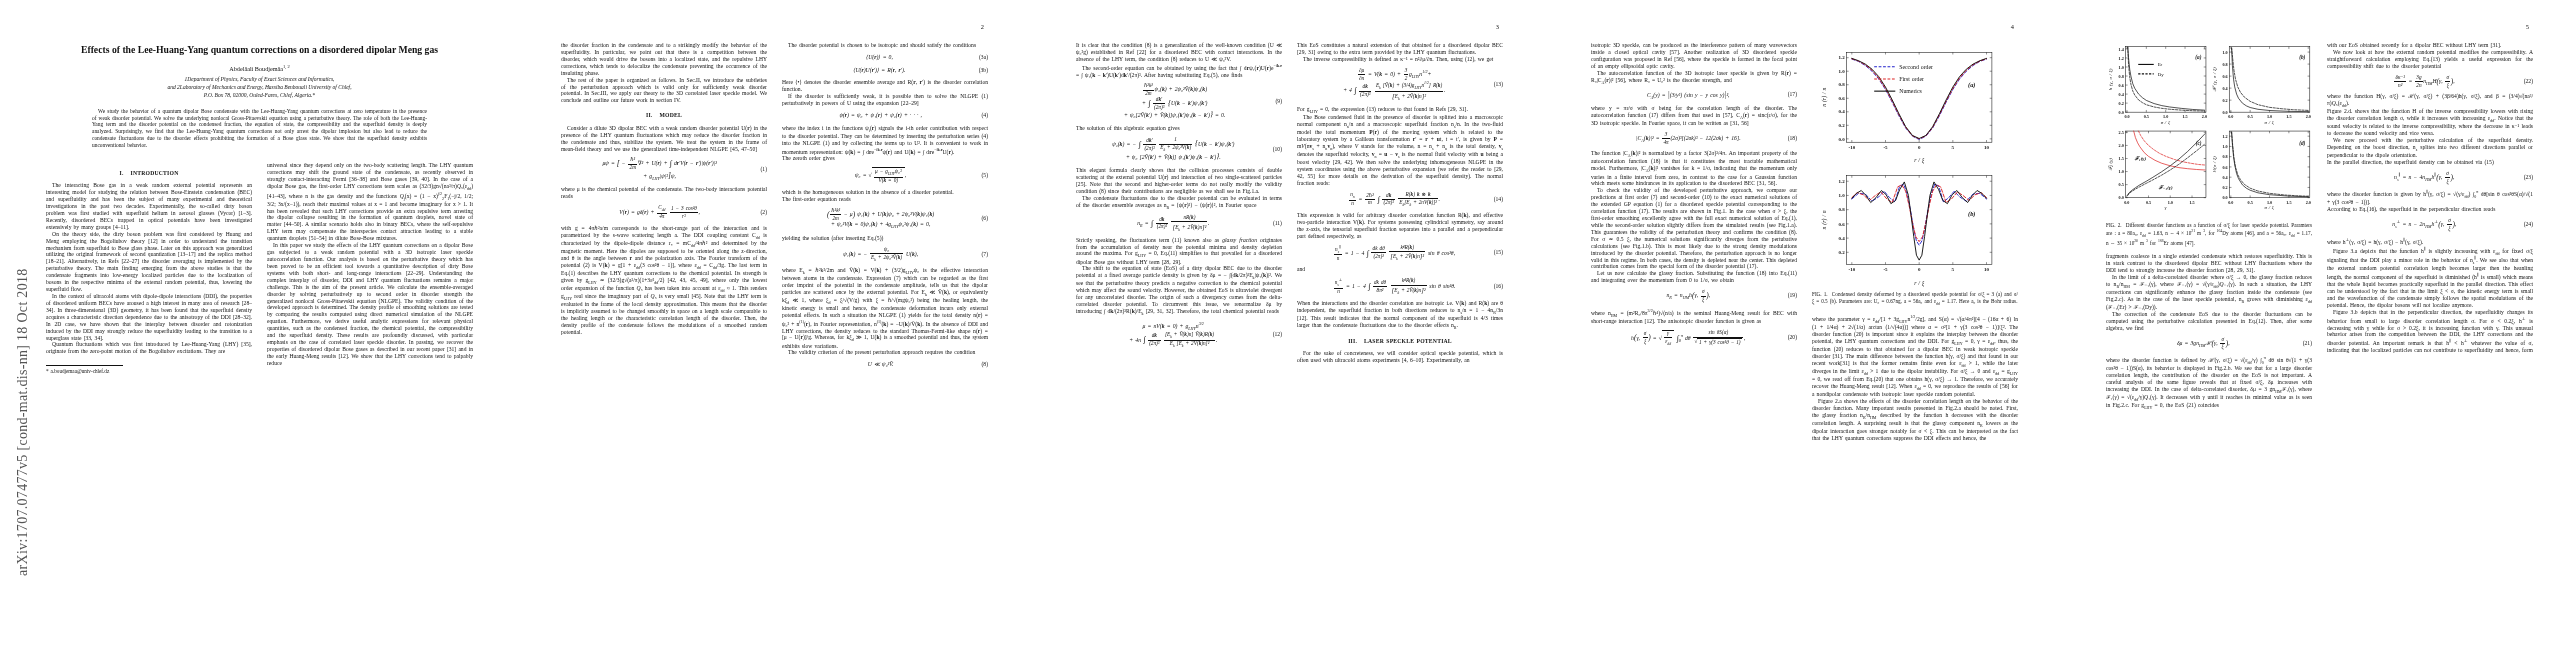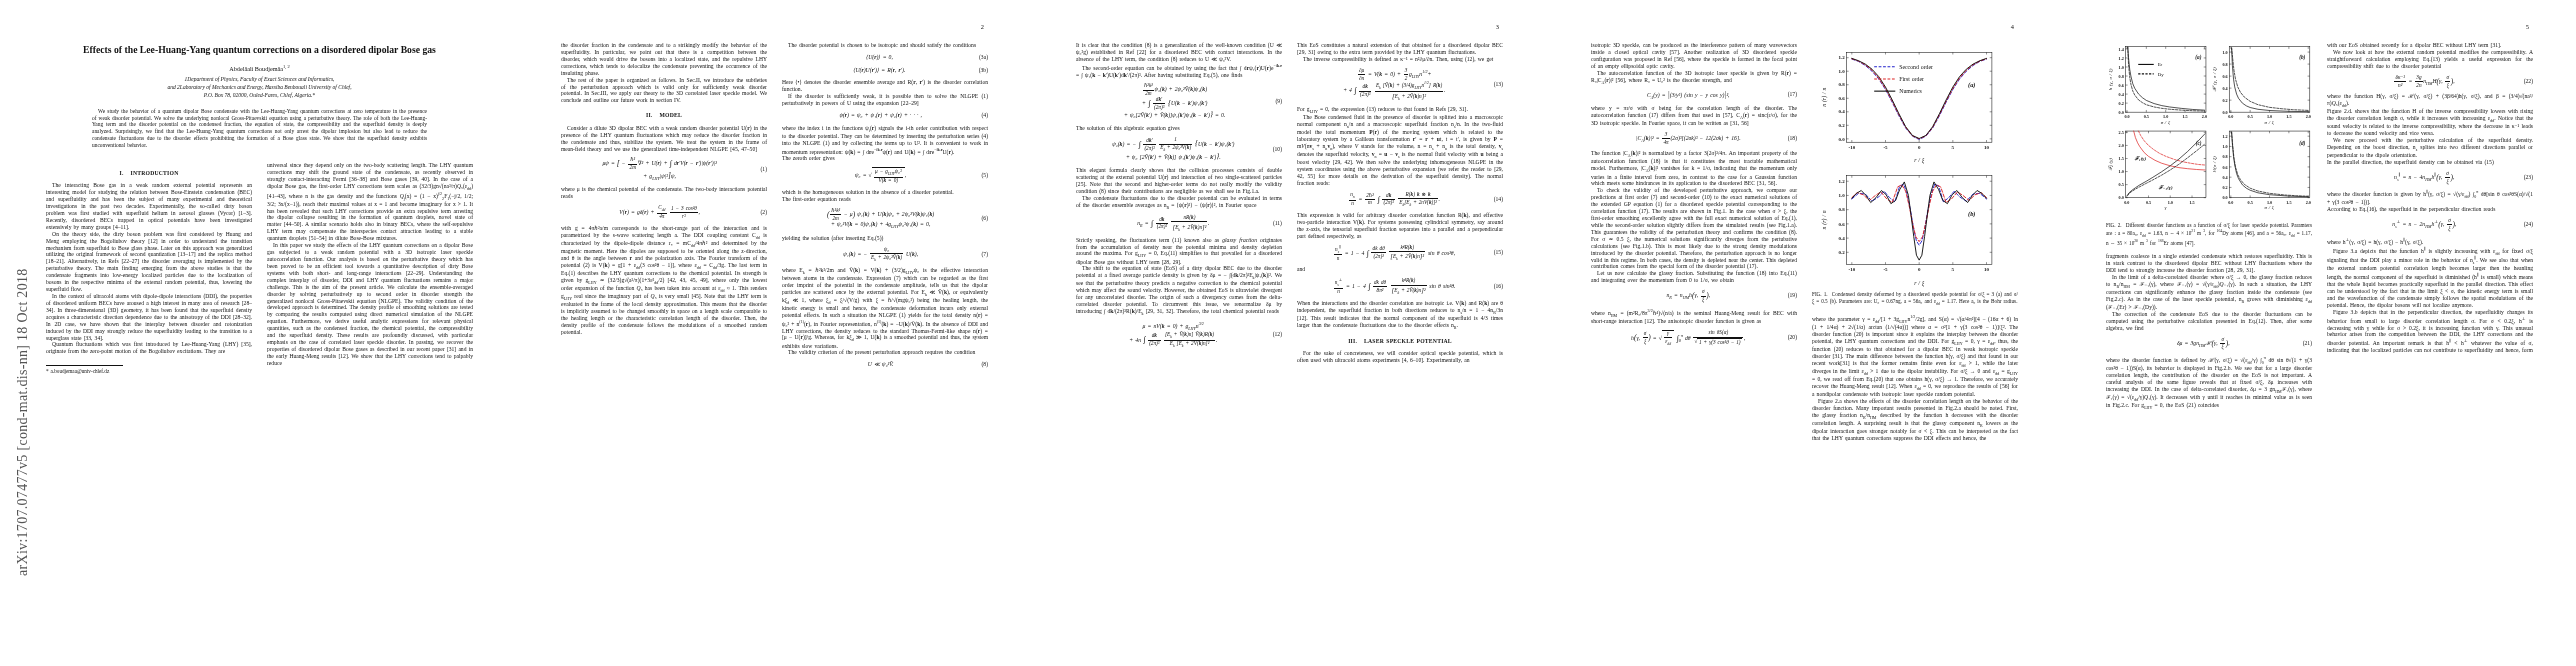--- a/index.html
+++ b/index.html
@@ -50,21 +50,21 @@
          transform:rotate(180deg);font-size:14px;color:#555;letter-spacing:0.3px;white-space:nowrap;}
 </style>
 </head>
 <body>
 
 <div class="spread">
 
   <section class="page">
     <div class="arxiv">arXiv:1707.07477v5  [cond-mat.dis-nn]  18 Oct 2018</div>
     <div class="p1body">
-      <h1 class="ptitle">Effects of the Lee-Huang-Yang quantum corrections on a disordered dipolar Bose gas</h1>
+      <h1 class="ptitle">Effects of the Lee-Huang-Yang quantum corrections on a disordered dipolar Meng gas</h1>
       <div class="pauthor"><span>Abdelâali Boudjemâa</span><sup>1, 2</sup></div>
       <div class="paffil">1Department of Physics, Faculty of Exact Sciences and Informatics,</div>
       <div class="paffil">and 2Laboratory of Mechanics and Energy, Hassiba Benbouali University of Chlef,</div>
       <div class="paffil">P.O. Box 78, 02000, Ouled-Fares, Chlef, Algeria.*</div>
       <p class="pabstract">We study the behavior of a quantum dipolar Bose condensate with the Lee-Huang-Yang quantum corrections at zero temperature in the presence of weak disorder potential. We solve the underlying nonlocal Gross-Pitaevskii equation using a perturbative theory. The role of both the Lee-Huang-Yang term and the disorder potential on the condensed fraction, the equation of state, the compressibility and the superfluid density is deeply analyzed. Surprisingly, we find that the Lee-Huang-Yang quantum corrections not only arrest the dipolar implosion but also lead to reduce the condensate fluctuations due to the disorder effects prohibiting the formation of a Bose glass state. We show that the superfluid density exhibits unconventional behavior.</p>
       <div class="cols">
         <div class="col">
             <div class="b-h">I. &nbsp;&nbsp;INTRODUCTION</div>
             <div class="b-p">The interacting Bose gas in a weak random external potential represents an interesting model for studying the relation between Bose-Einstein condensation (BEC) and superfluidity and has been the subject of many experimental and theoretical investigations in the past two decades. Experimentally, the so-called dirty boson problem was first studied with superfluid helium in aerosol glasses (Vycor) [1–3]. Recently, disordered BECs trapped in optical potentials have been investigated extensively by many groups [4–11].</div>
             <div class="b-p">On the theory side, the dirty boson problem was first considered by Huang and Meng employing the Bogoliubov theory [12] in order to understand the transition mechanism from superfluid to Bose glass phase. Later on this approach was generalized utilizing the original framework of second quantization [13–17] and the replica method [18–21]. Alternatively, in Refs [22–27] the disorder averaging is implemented by the perturbative theory. The main finding emerging from the above studies is that the condensate fragments into low-energy localized particles due to the localization of bosons in the respective minima of the external random potential, thus, lowering the superfluid flow.</div>

